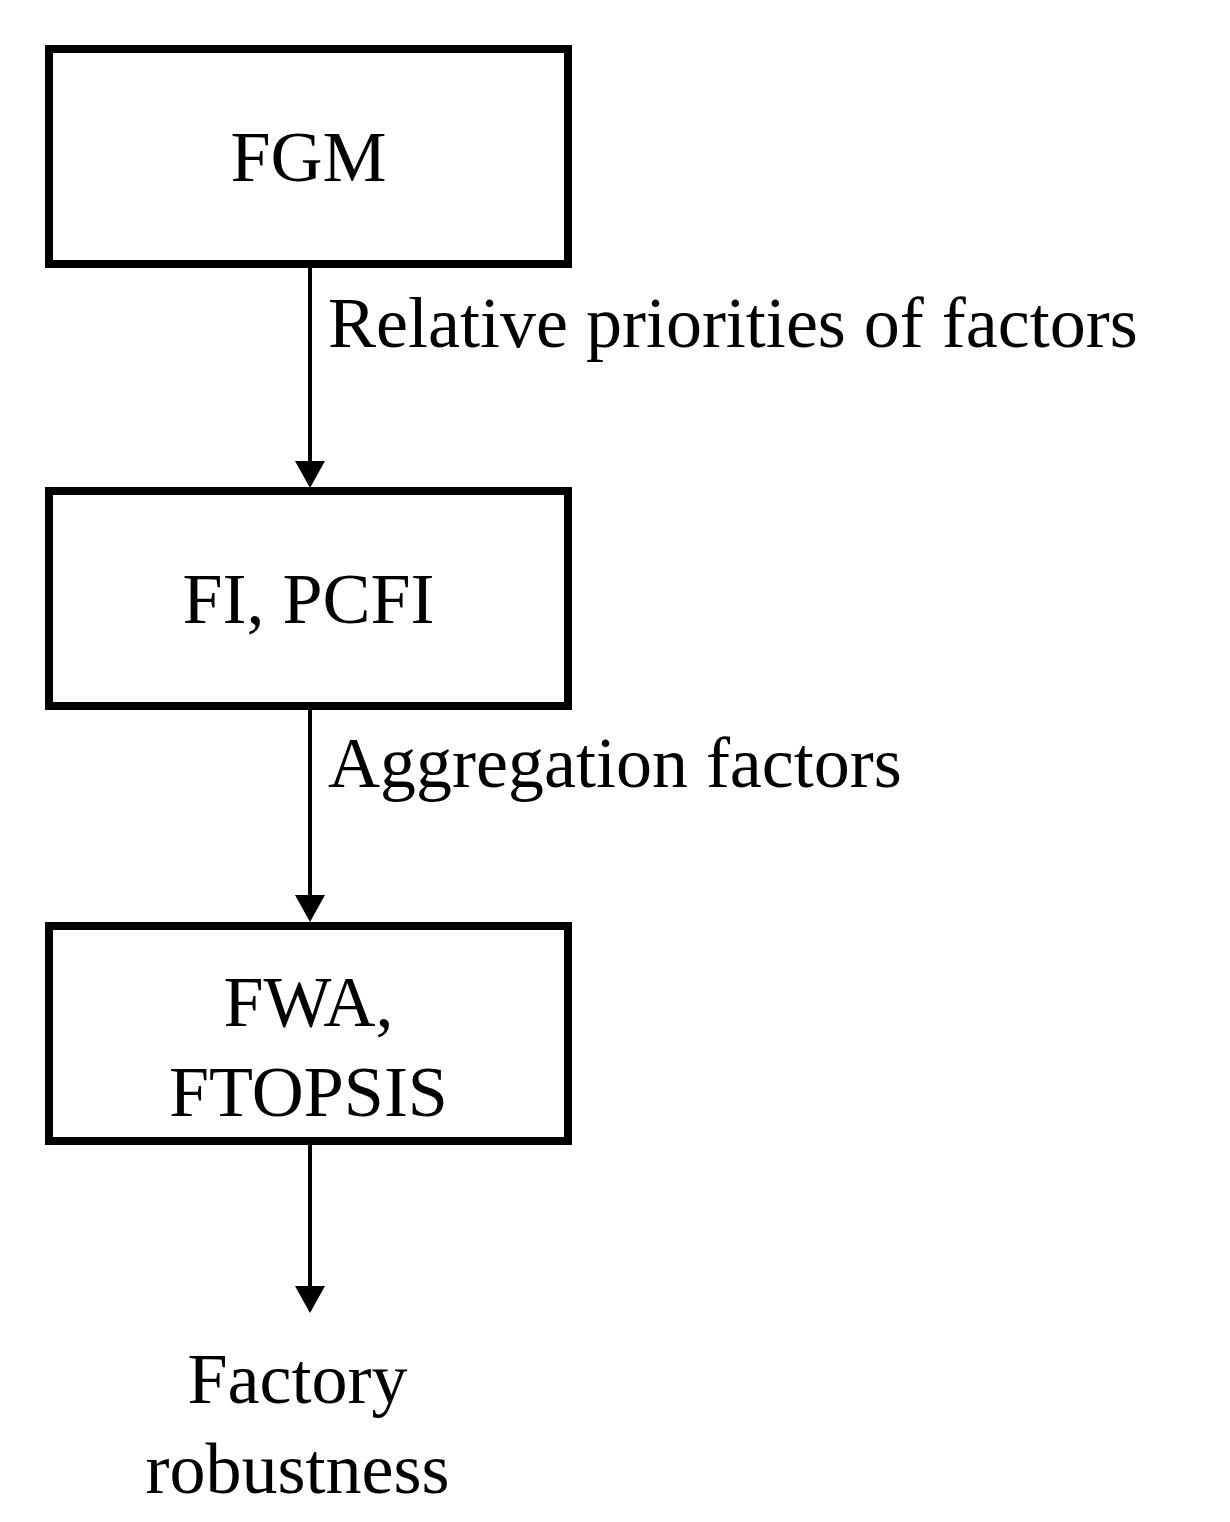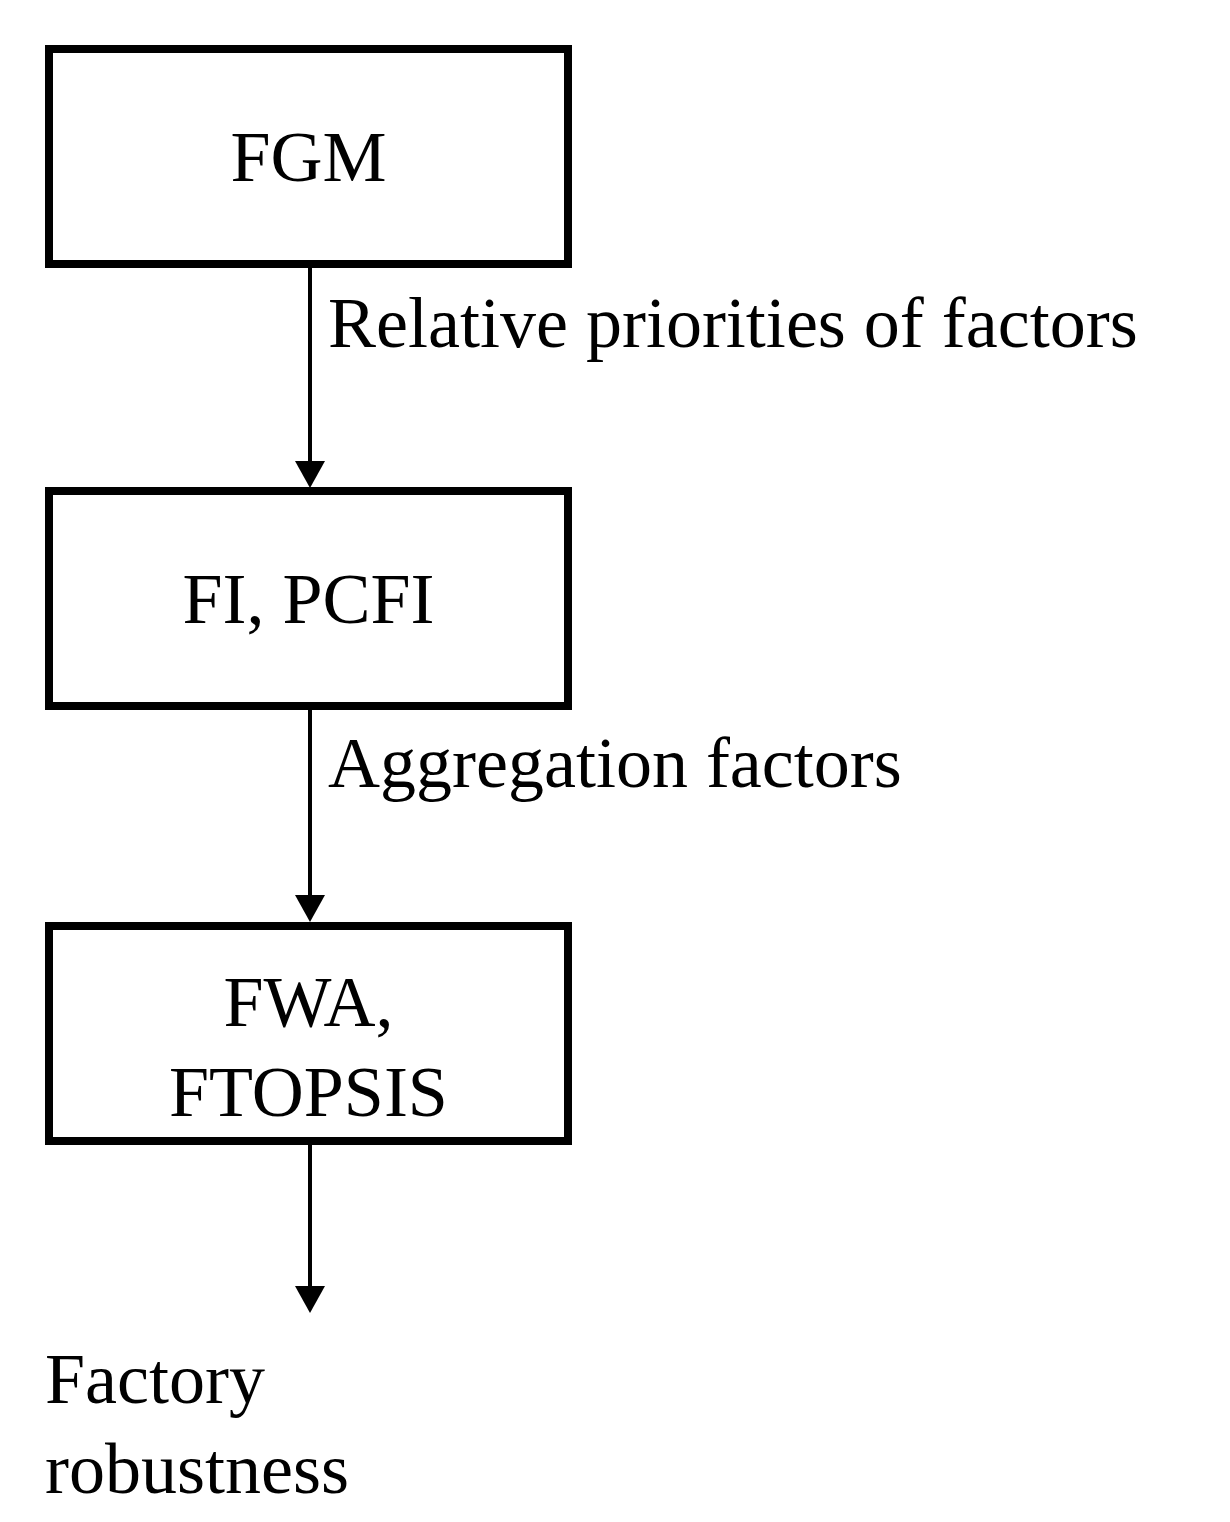--- a/index.html
+++ b/index.html
@@ -53,24 +53,25 @@
   .edge-label {
     position: absolute;
     left: 328px;
     font-size: 72px;
     line-height: 1.25;
     white-space: nowrap;
     color: #000000;
   }
   .result-label {
     position: absolute;
-    left: 45px;
+    left: 34px;
     width: 527px;
     font-size: 72px;
     line-height: 1.25;
+    text-align: center;
     white-space: pre-line;
     color: #000000;
   }
   #box-fgm   { top: 45px; }
   #box-fi    { top: 487px; }
   #box-fwa   { top: 922px; align-items: flex-end; }
   #arrow1-line { top: 268px; height: 194px; }
   #arrow1-head { top: 461px; }
   #arrow2-line { top: 710px; height: 186px; }
   #arrow2-head { top: 895px; }

